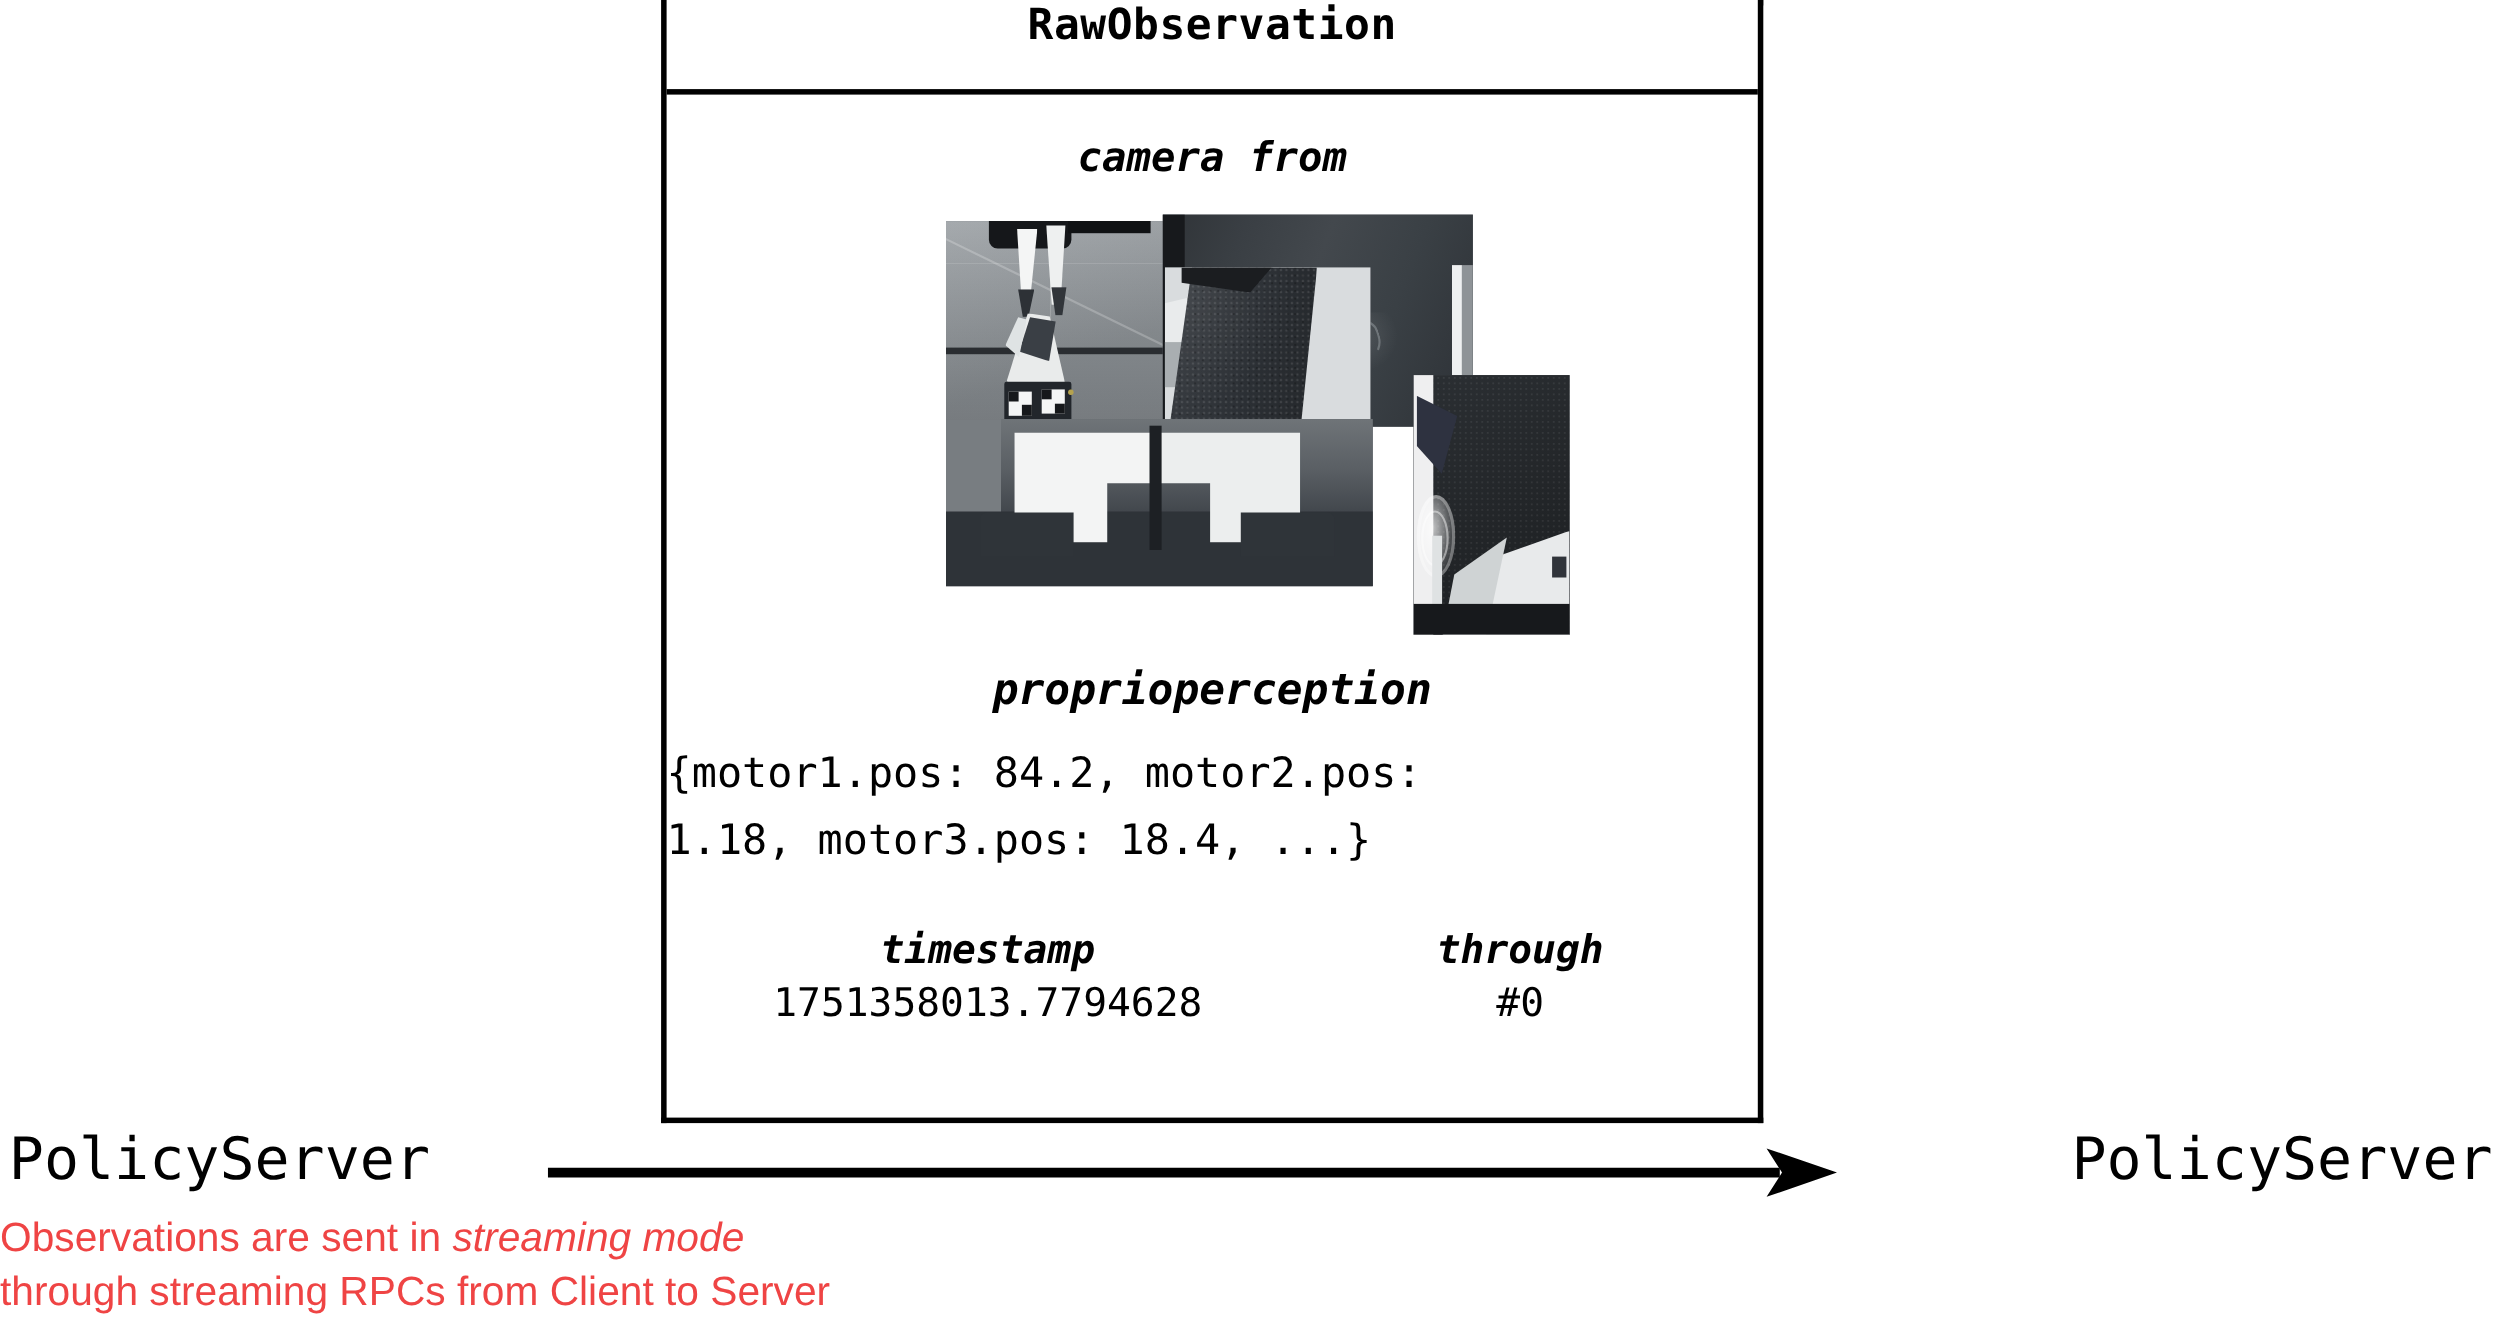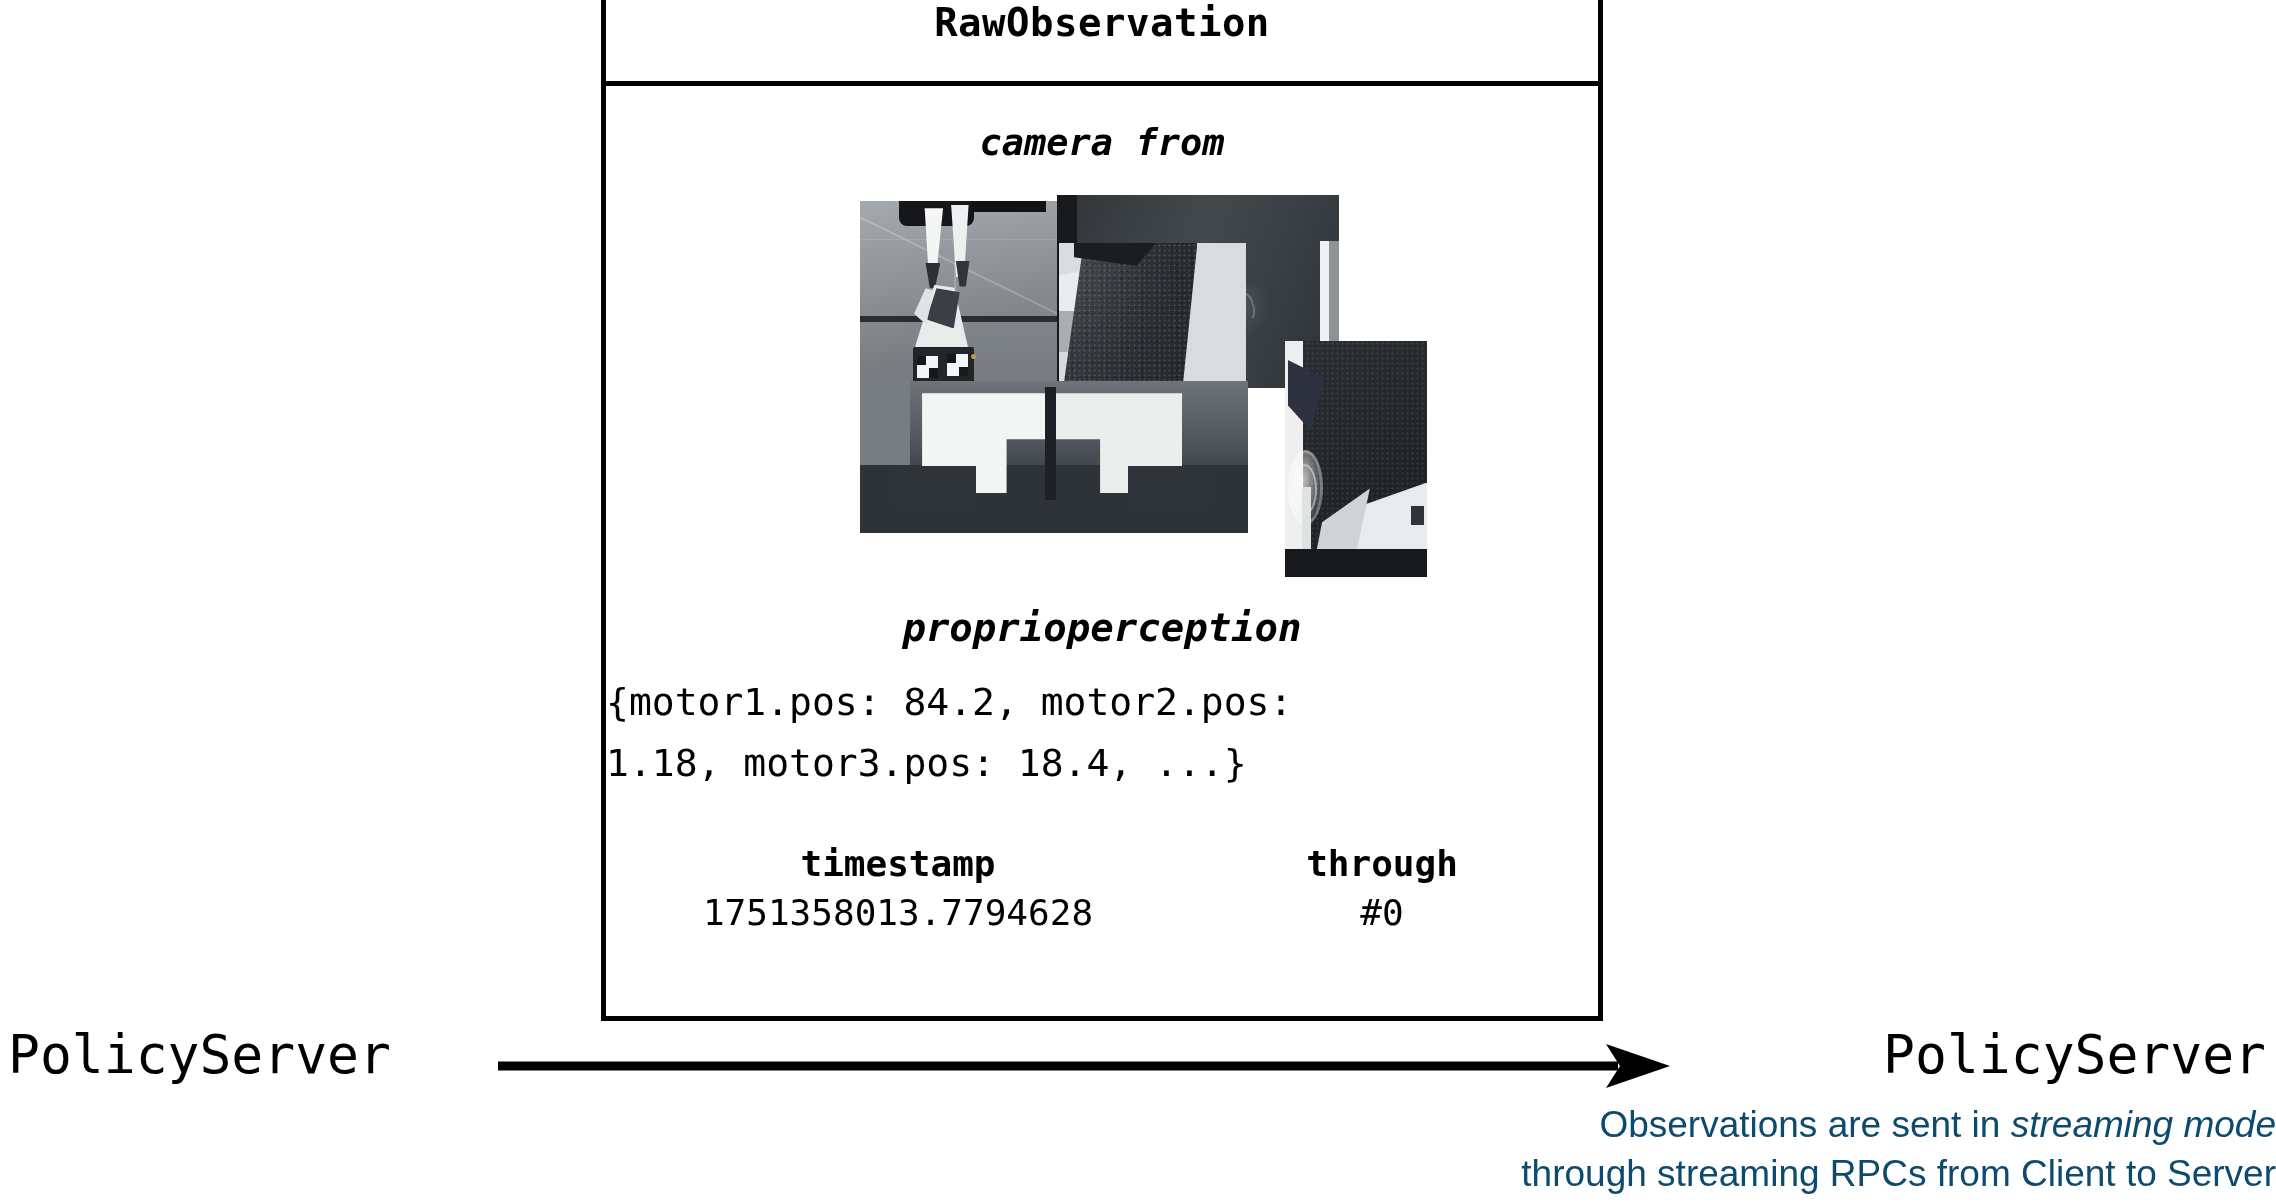--- a/index.html
+++ b/index.html
@@ -273,20 +273,21 @@
     top: 843px;
     width: 100%;
     height: 130px;
   }
   .ts-col { position: absolute; text-align: center; }
   #ts-col-timestamp { left: 12px; top: 0; width: 560px; }
   #ts-col-timestep  { left: 576px; top: 0; width: 400px; }
   .ts-label {
     font-family: "DejaVu Sans Mono", monospace;
     font-weight: bold;
+    font-style: italic;
     font-size: 36px;
     color: #000;
     white-space: nowrap;
   }
   .ts-value {
     font-family: "DejaVu Sans Mono", monospace;
     font-size: 36px;
     color: #000;
     margin-top: 8px;
     white-space: nowrap;
@@ -312,25 +313,25 @@
     width: 1172px;
     height: 50px;
   }
 
   
   #caption {
     position: absolute;
     left: 0;
     top: 1100px;
     width: 2276px;
-    text-align: right;
+    text-align: left;
     font-family: "Liberation Sans", sans-serif;
     font-size: 37px;
     line-height: 49px;
-    color: #0c4a6e;
+    color: #ef4444;
   }
   #caption .em { font-style: italic; }
 </style>
 </head>
 <body>
 
 <div id="obs-card-top-rule"></div>
 
 <div id="obs-card">
 

